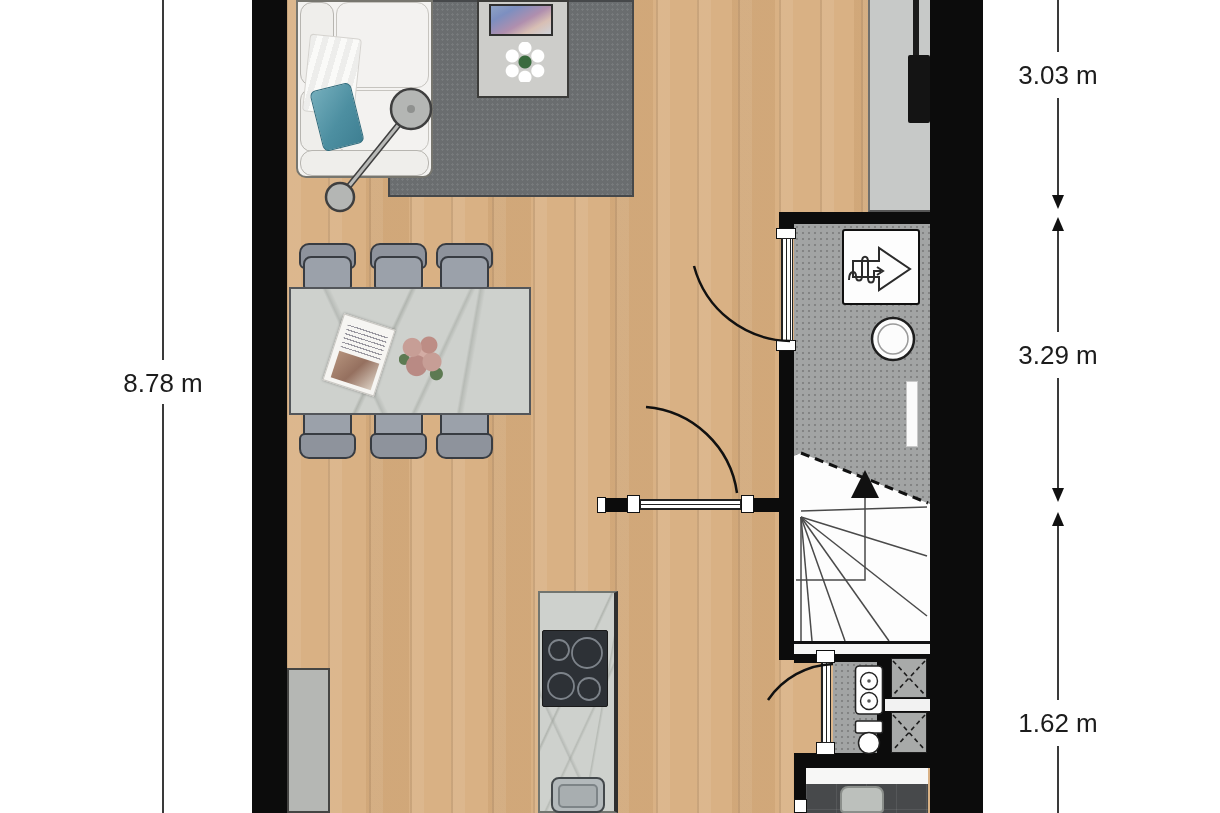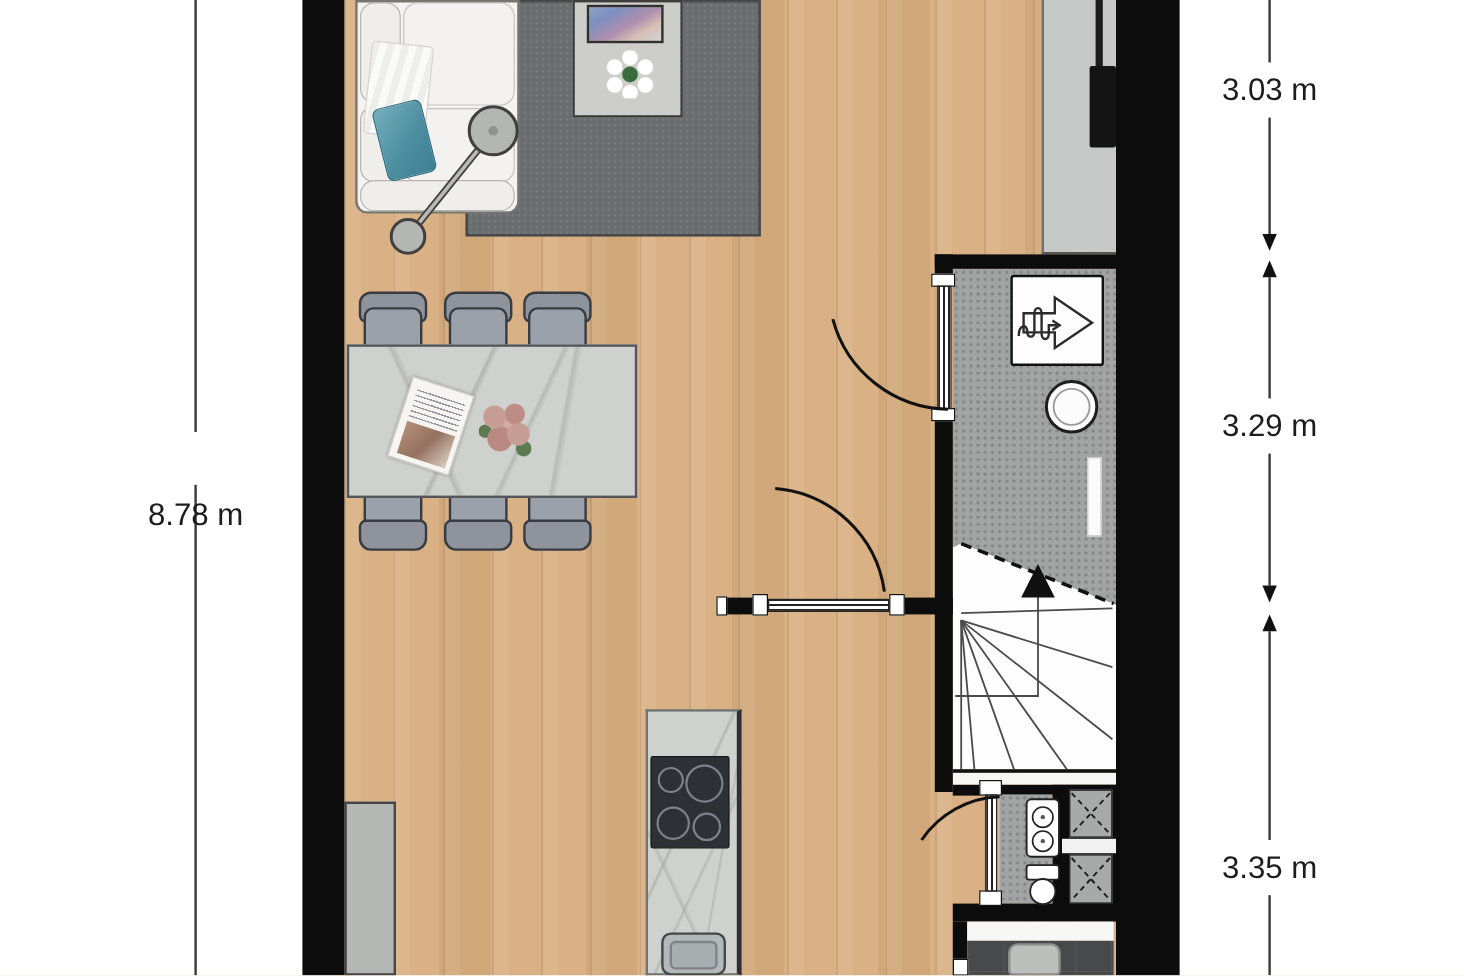--- a/index.html
+++ b/index.html
@@ -230,31 +230,31 @@
     <g stroke="#7d838a" stroke-width="1.8" fill="none">
       <circle cx="559" cy="650" r="10"></circle>
       <circle cx="587" cy="653" r="15"></circle>
       <circle cx="561" cy="686" r="13"></circle>
       <circle cx="589" cy="689" r="11"></circle>
     </g>
   </svg>
 
   <div class="abs dimline" style="left:162px;top:0;height:360px;"></div>
   <div class="abs dimline" style="left:162px;top:404px;height:409px;"></div>
-  <div class="abs dimlabel" style="left:163px;top:383px;margin-top:46px;">8.78 m</div>
+  <div class="abs dimlabel" style="left:163px;top:383px;">8.78 m</div>
 
   <div class="abs dimline" style="left:1057px;top:0;height:52px;"></div>
   <div class="abs dimline" style="left:1057px;top:98px;height:97px;"></div>
   <div class="abs dimlabel" style="left:1058px;top:75px;">3.03 m</div>
   <div class="abs arr down" style="left:1052px;top:195px;"></div>
 
   <div class="abs arr up" style="left:1052px;top:217px;"></div>
   <div class="abs dimline" style="left:1057px;top:231px;height:101px;"></div>
   <div class="abs dimlabel" style="left:1058px;top:355px;">3.29 m</div>
   <div class="abs dimline" style="left:1057px;top:378px;height:110px;"></div>
   <div class="abs arr down" style="left:1052px;top:488px;"></div>
 
   <div class="abs arr up" style="left:1052px;top:512px;"></div>
   <div class="abs dimline" style="left:1057px;top:526px;height:174px;"></div>
-  <div class="abs dimlabel" style="left:1058px;top:723px;">3.35 m</div>
+  <div class="abs dimlabel" style="left:1058px;top:723px;">1.62 m</div>
   <div class="abs dimline" style="left:1057px;top:746px;height:67px;"></div>
 
 </div>
 
 </body></html>

